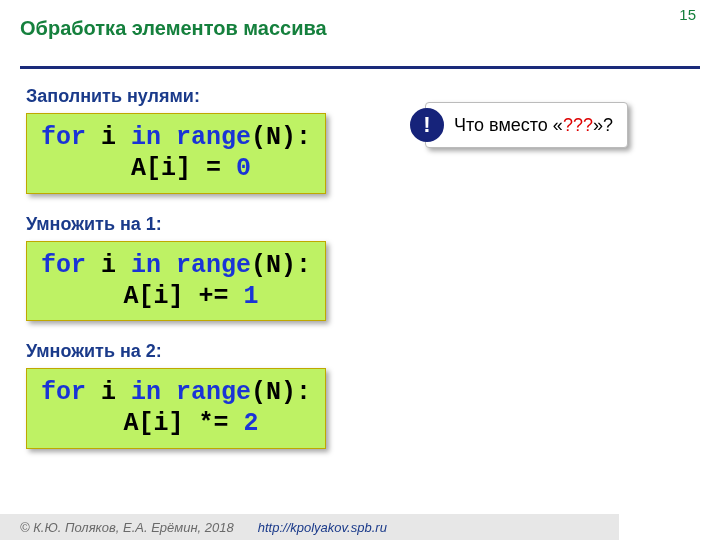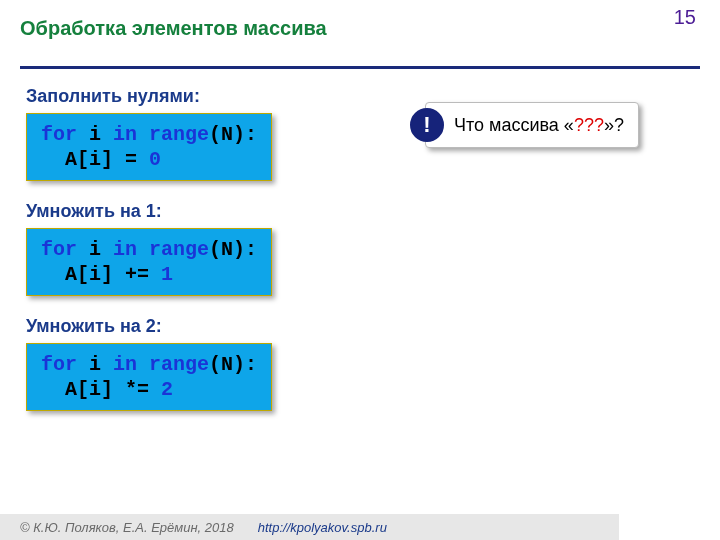--- a/index.html
+++ b/index.html
@@ -1,41 +1,42 @@
 <!DOCTYPE html>
 <html><head>
 <meta charset="utf-8">
 <style>
   * { box-sizing: border-box; margin: 0; padding: 0; }
   html, body { width: 720px; height: 540px; font-family: Arial, sans-serif; background: #fff; overflow: hidden; }
 
   .slide { position: relative; width: 720px; height: 540px; }
 
   .breadcrumb { position: absolute; top: 6px; left: 20px; font-style: italic; color: #808080; font-size: 15px; }
-  .page-num { position: absolute; top: 6px; right: 24px; font-size: 20px; color: #4c1d95; }
+  .page-num { position: absolute; top: 6px; right: 24px; font-size: 15px; color: #15803d; }
 
   .title { position: absolute; top: 17px; left: 20px; font-size: 20px; font-weight: bold; color: #15803d; }
   .title-rule { position: absolute; top: 66px; left: 20px; width: 680px; height: 0; border-top: 3px solid #1a2a7a; }
 
   .content { position: absolute; top: 80px; left: 26px; width: 680px; }
 
   .subhead { font-size: 18px; font-weight: bold; color: #1a3a8a; margin-top: 6px; margin-bottom: 6px; }
 
   .codebox {
     display: inline-block;
-    background: #0ea5e9;
+    background: #bef264;
     border: 1px solid #bfa800;
     padding: 8px 14px;
     font-family: "Courier New", monospace;
-    font-size: 20px;
+    font-size: 25px;
     font-weight: bold;
     line-height: 1.25;
     box-shadow: 3px 3px 5px rgba(0,0,0,.35);
     margin-bottom: 14px;
     white-space: pre;
+    text-align: center;
   }
   .kw { color: #1a34d6; }
   .fn { color: #1a34d6; }
   .paren { color: #000; }
   .num { color: #1a34d6; }
   .id { color: #000; }
 
   .callout {
     position: absolute;
     top: 102px;
@@ -85,21 +86,21 @@
 
     <div class="subhead">Умножить на 2:</div>
     <div class="codebox"><span class="kw">for</span><span class="id"> i </span><span class="kw">in</span><span class="id"> </span><span class="fn">range</span><span class="paren">(N):</span>
 <span class="id">  A[i] *= </span><span class="num">2</span></div>
 
   </div>
 
   <div class="callout">
     <div class="callout-badge">!</div>
     <span>
-      <span>Что массива «</span><span class="q">???</span><span>»?</span>
+      <span>Что вместо «</span><span class="q">???</span><span>»?</span>
     </span>
   </div>
 
   <div class="footer">
     <span>© К.Ю. Поляков, Е.А. Ерёмин, 2018</span>
     <span class="sep"></span>
     <span class="url">http://kpolyakov.spb.ru</span>
   </div>
 
 </div>

